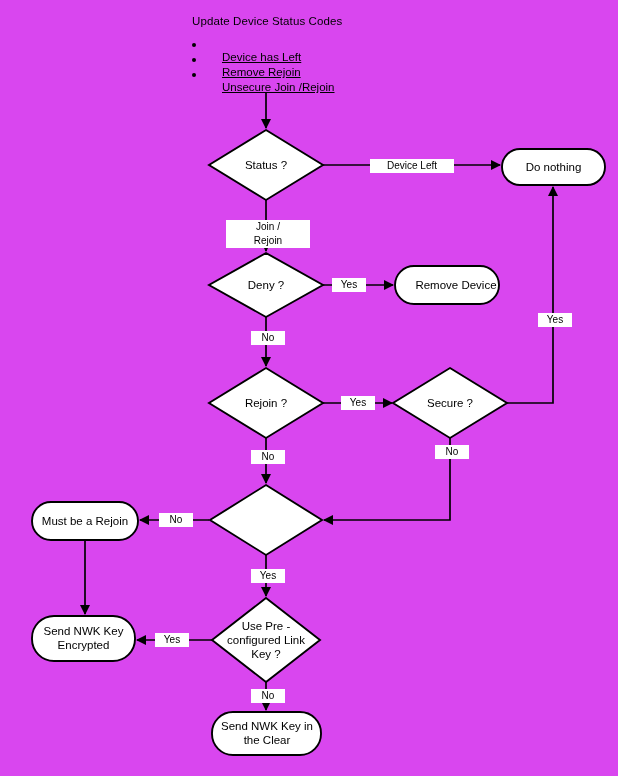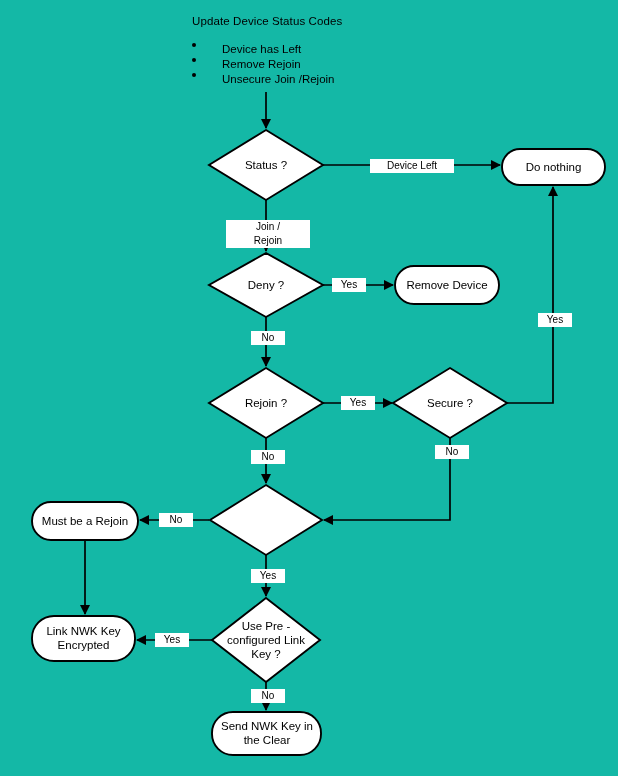--- a/index.html
+++ b/index.html
@@ -9,21 +9,21 @@
     background: #ffffff;
   }
   body {
     font-family: "Liberation Sans", sans-serif;
     color: #000000;
   }
   #canvas {
     position: relative;
     width: 618px;
     height: 776px;
-    background: #14b8a6;
+    background: #d946ef;
     overflow: hidden;
   }
   #flow-svg {
     position: absolute;
     left: 0;
     top: 0;
     width: 618px;
     height: 776px;
   }
   .hdr-title {
@@ -53,21 +53,22 @@
     left: 0;
     top: 5px;
     width: 4px;
     height: 4px;
     background: #000;
     border-radius: 50%;
   }
   .bullet-text {
     position: absolute;
     left: 30px;
-    top: 4px;
+    top: 12px;
+    text-decoration: underline;
   }
   .node-text {
     position: absolute;
     text-align: center;
     font-size: 11.5px;
     line-height: 14px;
     white-space: nowrap;
     pointer-events: none;
   }
   .edge-label {
@@ -165,37 +166,37 @@
       <rect x="212" y="712" width="109" height="43" rx="21" ry="21"></rect>
     </g>
   </svg>
 
   <div class="node-text" style="left:206px; top:158px; width:120px;">Status ?</div>
 
   <div class="node-text" style="left:502px; top:160px; width:103px;">Do nothing</div>
 
   <div class="node-text" style="left:206px; top:278px; width:120px;">Deny ?</div>
 
-  <div class="node-text" style="left:395px; top:278px; width:104px;">Remove Device</div>
+  <div class="node-text" style="left:395px; top:278px; width:104px;padding-left:9px;">Remove Device</div>
 
   <div class="node-text" style="left:206px; top:396px; width:120px;">Rejoin ?</div>
 
   <div class="node-text" style="left:390px; top:396px; width:120px;">Secure  ?</div>
 
 
   <div class="node-text" style="left:32px; top:514px; width:106px;">Must be a Rejoin</div>
 
   <div class="node-text" style="left:198px; top:619px; width:136px;">
     <div>Use Pre  -</div>
     <div>configured Link</div>
     <div>Key ?</div>
   </div>
 
   <div class="node-text" style="left:27px; top:624px; width:113px;">
-    <div>Link NWK Key</div>
+    <div>Send NWK Key</div>
     <div>Encrypted</div>
   </div>
 
   <div class="node-text" style="left:206px; top:719px; width:122px;">
     <div>Send NWK Key in</div>
     <div>the Clear</div>
   </div>
 
   <div class="edge-label" style="left:370px; top:159px; width:80px;">Device Left</div>
 

